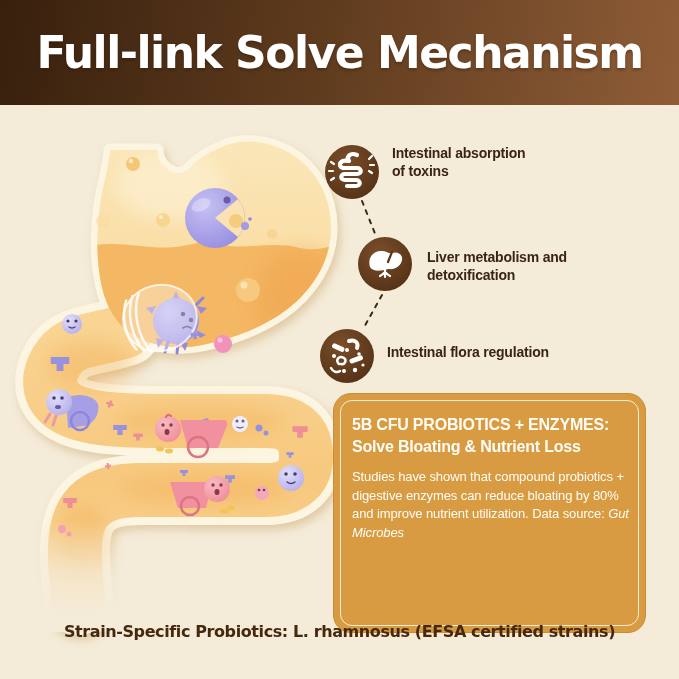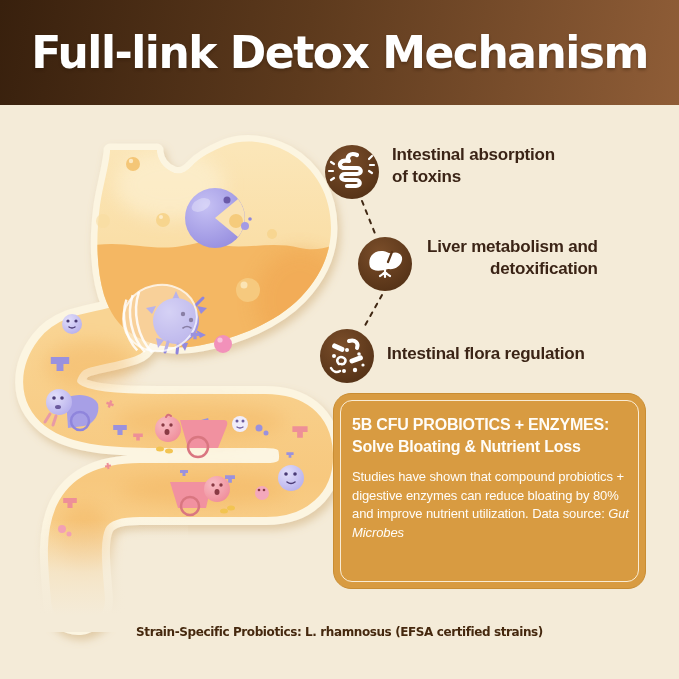--- a/index.html
+++ b/index.html
@@ -18,32 +18,32 @@
     margin:0;color:#fff;font-family:"DejaVu Sans","Liberation Sans",sans-serif;
     font-size:44px;font-weight:800;letter-spacing:-1.5px;white-space:nowrap;
     text-shadow:0 2px 3px rgba(40,20,5,.35);
   }
   
   .illustration{position:absolute;left:0;top:0;}
   
   .feature{position:absolute;display:flex;align-items:flex-start;}
   .feature .circle-icon{flex:0 0 auto;}
   .feature-label{
-    font-size:17px;font-weight:700;color:#3B2416;line-height:1.32;
+    font-size:14px;font-weight:700;color:#3B2416;line-height:1.32;
     white-space:pre-line;letter-spacing:-0.2px;
   }
   #feature-1{left:324px;top:144px;}
   #feature-1 .feature-label{margin-left:12px;margin-top:0px;}
   #feature-2{left:357px;top:236px;}
-  #feature-2 .feature-label{margin-left:14px;margin-top:0;text-align:right;}
+  #feature-2 .feature-label{margin-left:14px;margin-top:12px;}
   #feature-3{left:319px;top:328px;text-align:center;}
   #feature-3 .feature-label{margin-left:12px;margin-top:15px;white-space:nowrap;}
   
   .info-box{
-    position:absolute;left:333px;top:393px;width:313px;height:196px;
+    position:absolute;left:333px;top:393px;width:313px;height:240px;
     box-sizing:border-box;background:#D89B41;border:1.5px solid #c98d33;
     border-radius:18px;padding:20px 14px 0 18px;
   }
   .info-box::after{
     content:"";position:absolute;inset:6px;border:1.5px solid rgba(255,250,238,.85);
     border-radius:12px;pointer-events:none;
   }
   .info-heading{
     color:#FFFDF8;font-size:16px;font-weight:700;line-height:1.4;
     white-space:pre-line;letter-spacing:-0.2px;margin:0 0 9px 0;
@@ -52,21 +52,21 @@
     color:#FFFDF8;font-size:13px;font-weight:400;line-height:1.44;
     letter-spacing:-0.1px;width:279px;margin:0;
   }
   .info-body .src{font-style:italic;}
   
   .footer{
     position:absolute;left:0;top:622px;width:679px;text-align:center;
   }
   .footer-caption{
     font-family:"DejaVu Sans","Liberation Sans",sans-serif;
-    color:#45280E;font-size:12px;font-weight:700;letter-spacing:-0.4px;white-space:nowrap;
+    color:#45280E;font-size:16px;font-weight:700;letter-spacing:-0.4px;white-space:nowrap;
   }
 </style>
 </head>
 <body>
 
 <div class="stage">
 
   <svg class="illustration" width="679" height="679" viewBox="0 0 679 679">
     <defs>
       <linearGradient id="sg" x1="0" y1="148" x2="0" y2="352" gradientUnits="userSpaceOnUse">
@@ -254,21 +254,21 @@
     <circle cx="62" cy="529" r="4" fill="#F2A0B4"></circle>
       <circle cx="69" cy="534" r="2.5" fill="#F2A0B4"></circle>
 
     <g stroke="#3F2713" stroke-width="2" stroke-linecap="round" stroke-dasharray="4 6">
       <line x1="362" y1="201" x2="376" y2="236"></line>
       <line x1="382" y1="295" x2="363" y2="329"></line>
     </g>
   </svg>
 
   <div class="header">
-    <h1>Full-link Detox Mechanism</h1>
+    <h1>Full-link Solve Mechanism</h1>
   </div>
 
   <div class="feature" id="feature-1">
     <svg class="circle-icon" width="56" height="56" viewBox="0 0 56 56">
       <defs>
           <radialGradient id="brownC1" cx="0.4" cy="0.3" r="0.95">
         <stop offset="0" stop-color="#7B4E2A"></stop>
             <stop offset="1" stop-color="#4A2A11"></stop>
           </radialGradient>
         </defs>

